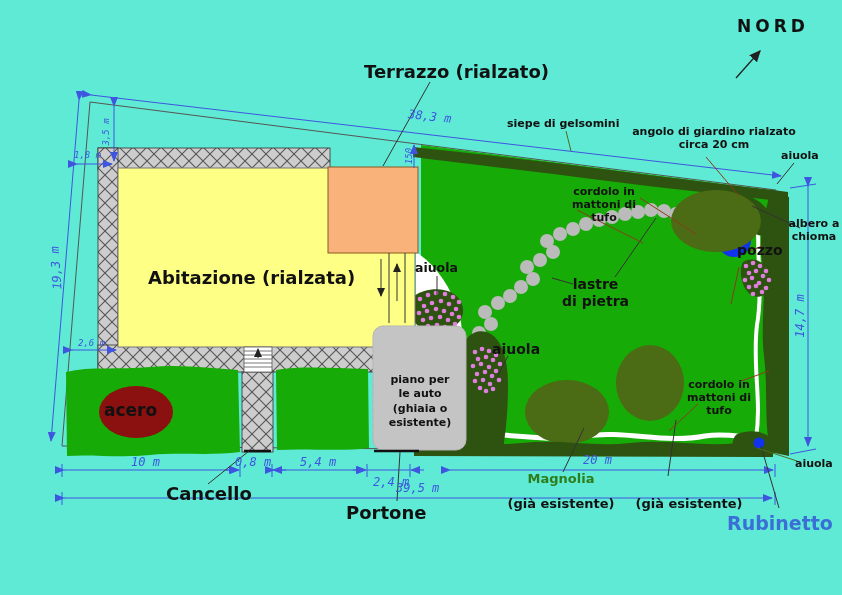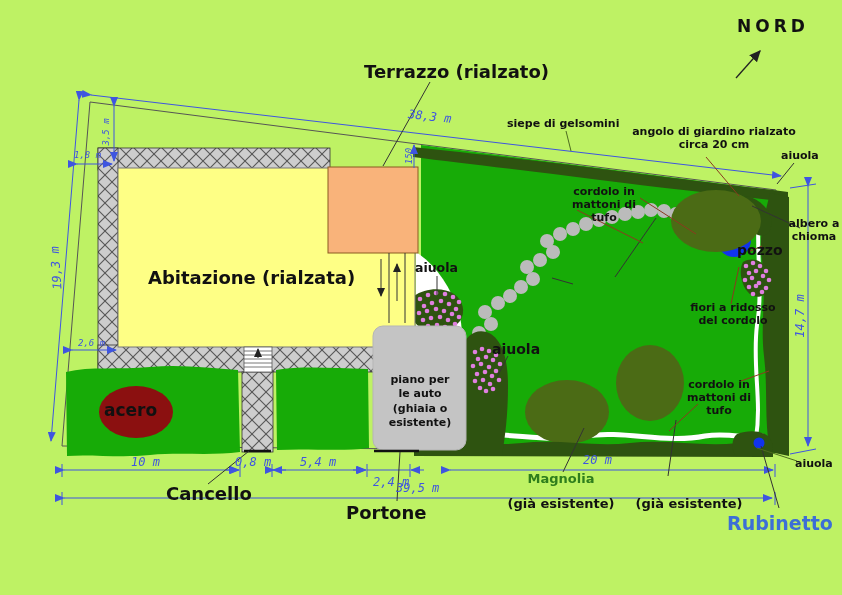--- a/index.html
+++ b/index.html
@@ -1,16 +1,16 @@
 <!DOCTYPE html>
 <html><head>
 <meta charset="utf-8">
 <style>
   html,body{margin:0;padding:0;background:#fff;}
-  #plan{position:relative;width:842px;height:595px;background:#bef264;overflow:hidden;
+  #plan{position:relative;width:842px;height:595px;background:#5eead4;overflow:hidden;
         font-family:"DejaVu Sans", sans-serif;}
   #plan svg{position:absolute;left:0;top:0;}
   .lbl{position:absolute;font-weight:bold;color:#111;white-space:nowrap;line-height:1.2;}
   .lbl-lg{font-size:18px;}
   .lbl-md{font-size:14px;}
   .lbl-sm{font-size:12.5px;}
   .lbl-xs{font-size:11px;}
   .ctr{text-align:center;white-space:normal;}
   .green-lbl{color:#2e7d1c;font-size:13px;}
   .blue-lbl{color:#3c6fd6;font-size:19px;}
@@ -272,23 +272,23 @@
 <div class="lbl lbl-md" style="left:737px;top:242px;">pozzo</div>
 
 <div class="lbl lbl-xs ctr" style="left:558px;top:185px;width:92px;">
   <div>cordolo in</div>
   <div>mattoni di tufo</div>
 </div>
 <div class="lbl lbl-xs ctr" style="left:673px;top:378px;width:92px;">
   <div>cordolo in</div>
   <div>mattoni di tufo</div>
 </div>
-<div class="lbl lbl-xs ctr" style="left:673px;top:301px;width:120px;">
-  <div>fiori a ridosso</div>
-  <div>del cordolo</div>
+<div class="lbl lbl-md ctr" style="left:558px;top:276px;width:75px;">
+  <div>lastre</div>
+  <div>di pietra</div>
 </div>
 
 <div class="lbl lbl-sm" style="left:415px;top:260px;">aiuola</div>
 <div class="lbl lbl-md" style="left:492px;top:341px;">aiuola</div>
 <div class="lbl lbl-xs" style="left:795px;top:457px;">aiuola</div>
 
 <div class="lbl lbl-xs ctr" style="left:376px;top:373px;width:88px;line-height:1.3;text-align:center;">
   <div>piano per</div>
   <div>le auto</div>
   <div>(ghiaia o</div>

